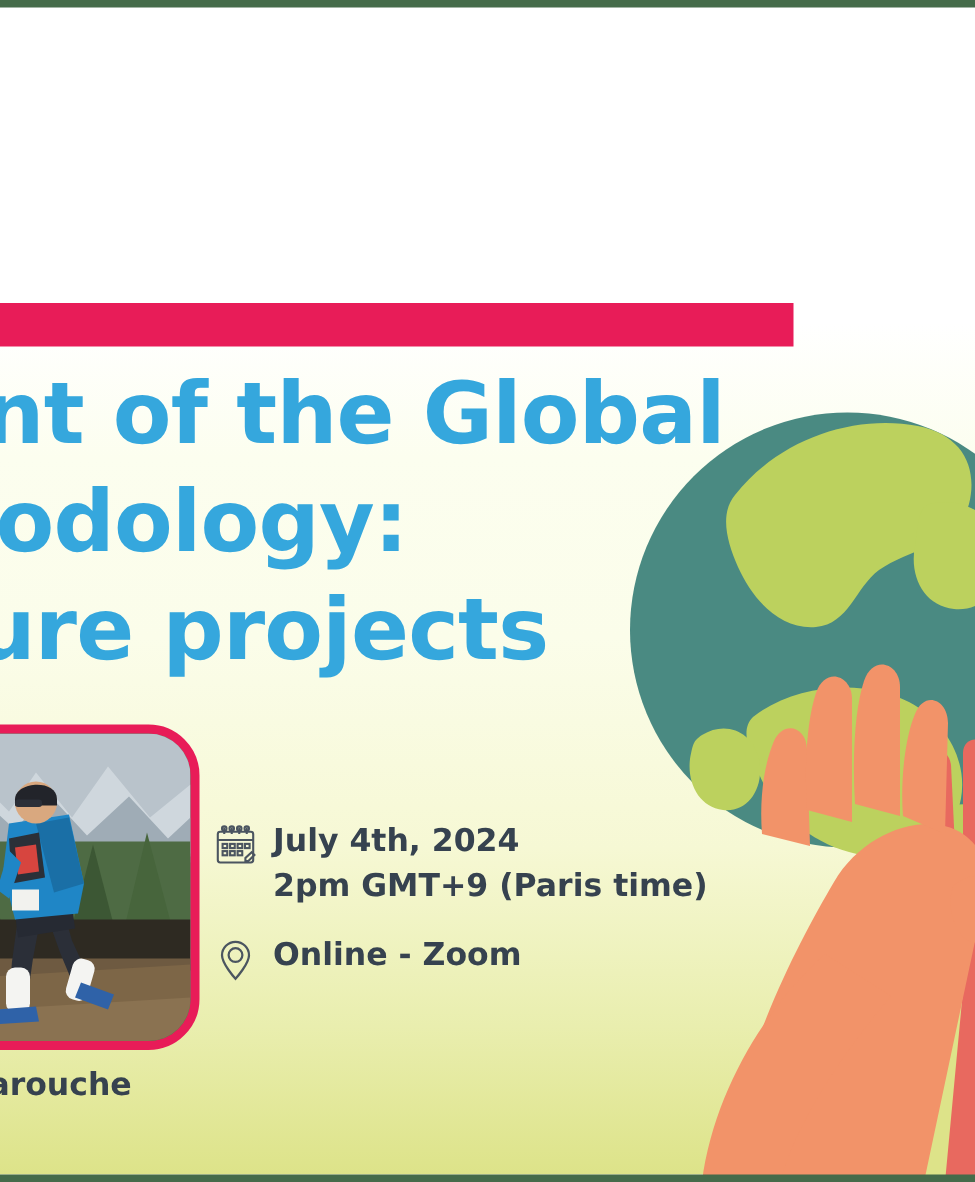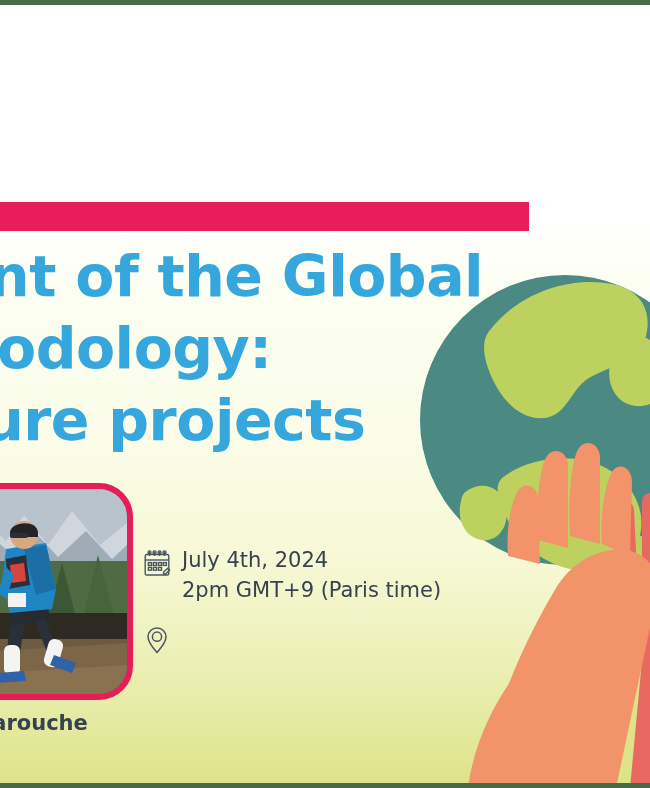--- a/index.html
+++ b/index.html
@@ -133,21 +133,21 @@
   }
   .detail-icon {
     width: 40px;
     flex: 0 0 40px;
     padding-top: 4px;
   }
   .detail-icon svg { display: block; }
   .detail-text {
     color: #36424f;
     font-family: "DejaVu Sans", sans-serif;
-    font-weight: 400;
+    font-weight: 700;
     font-size: 21px;
     line-height: 30px;
     white-space: nowrap;
   }
   .detail-text .dt-line { display: block; }
   .detail-row.location { margin-top: 6px; }
 </style>
 </head>
 <body>
 
@@ -295,20 +295,21 @@
     </div>
 
     <div class="detail-row location">
       <span class="detail-icon">
         <svg width="30" height="30" viewBox="0 0 30 30" xmlns="http://www.w3.org/2000/svg" fill="none" stroke="#4b5560" stroke-width="1.5">
           <path d="M15 27.5 C15 27.5 24 17.6 24 11.8 C24 6.9 19.97 2.9 15 2.9
                    C10.03 2.9 6 6.9 6 11.8 C6 17.6 15 27.5 15 27.5 Z"></path>
           <circle cx="15" cy="11.7" r="4.6"></circle>
         </svg>
       </span>
+      <span class="detail-text">Online - Zoom</span>
     </div>
 
   </div>
 
   <div class="edge-bar top"></div>
   <div class="edge-bar bottom"></div>
 
 </div>
 
 </body></html>

